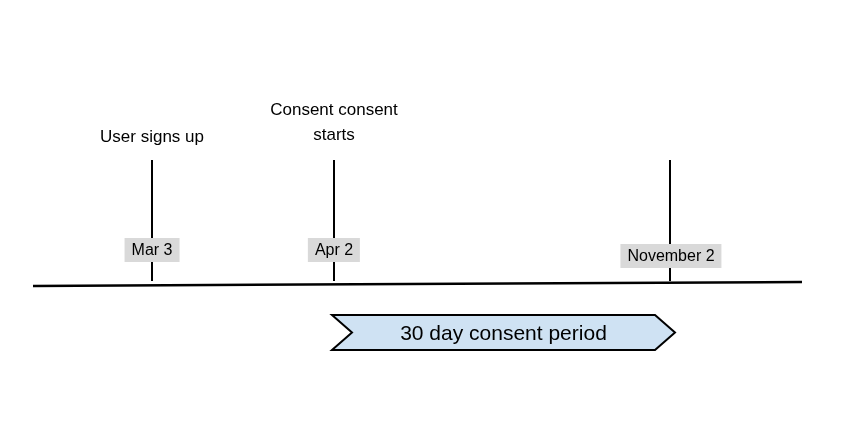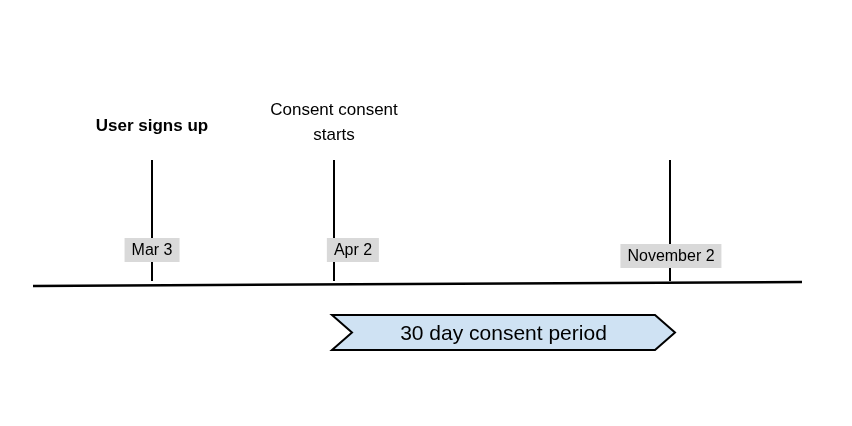--- a/index.html
+++ b/index.html
@@ -24,35 +24,35 @@
   }
   .event-label {
     position: absolute;
     width: 150px;
     transform: translateX(-50%);
     text-align: center;
     font-size: 17px;
     line-height: 25px;
     color: #000000;
   }
-  .event-label.e1 { left: 152px; bottom: 288px; font-weight: bold; }
+  .event-label.e1 { left: 152px; bottom: 277px; }
   .event-label.e2 { left: 334px; bottom: 279px; }
   .event-label.e3 { left: 670px; bottom: 279px; }
   .date-chip {
     position: absolute;
     transform: translateX(-50%);
     background: #d9d9d9;
     color: #000000;
     font-size: 16px;
     line-height: 24px;
     padding: 0 7px;
     white-space: nowrap;
   }
   .date-chip.d1 { left: 152px; top: 238px; }
-  .date-chip.d2 { left: 334px; top: 238px; margin-left: 19px; }
+  .date-chip.d2 { left: 334px; top: 238px; }
   .date-chip.d3 { left: 671px; top: 244px; }
   .banner-label {
     position: absolute;
     left: 352px;
     top: 315px;
     width: 303px;
     height: 35px;
     display: flex;
     align-items: center;
     justify-content: center;

